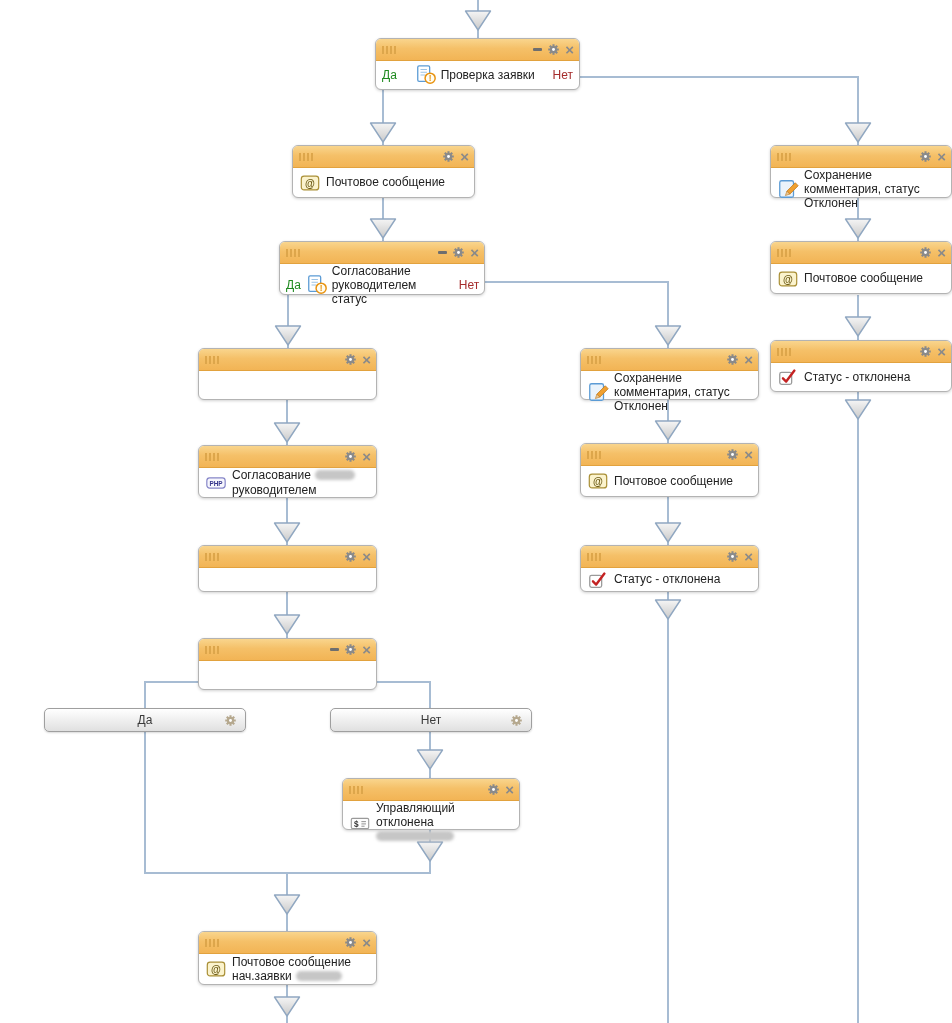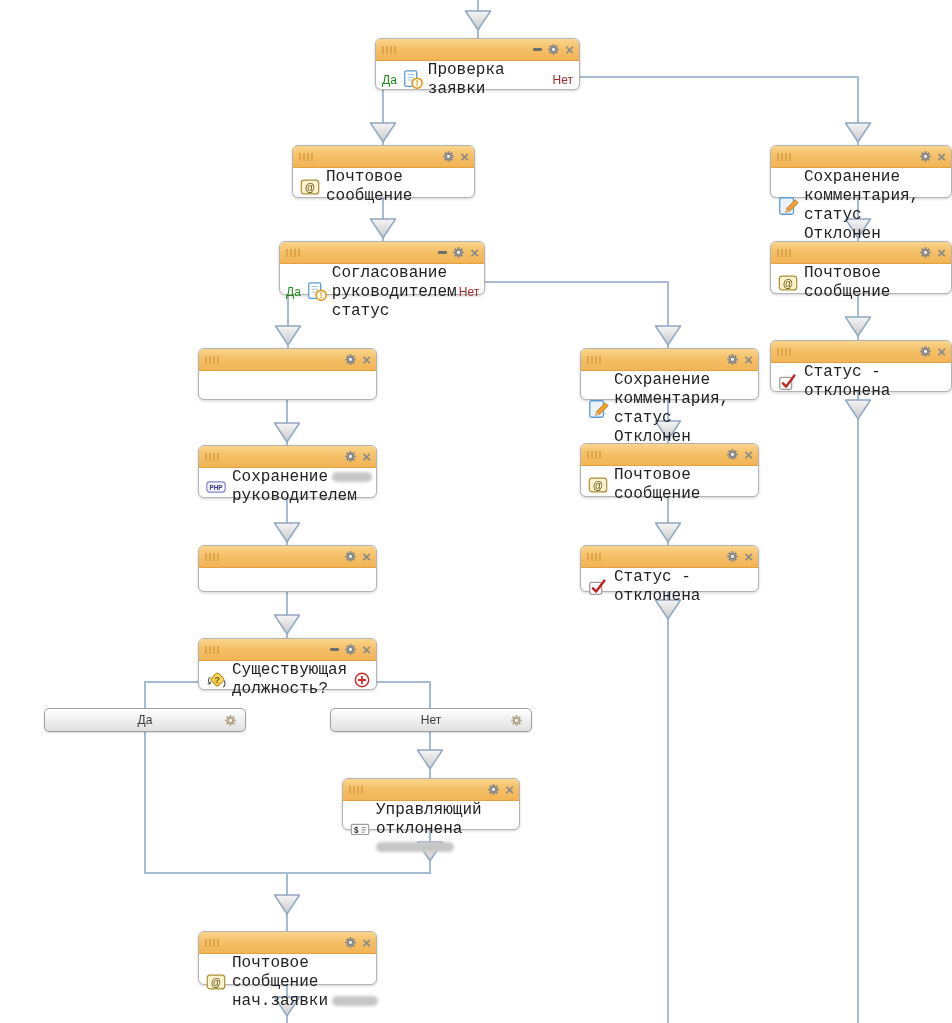--- a/index.html
+++ b/index.html
@@ -15,21 +15,21 @@
   .titlebar{height:21px;flex:0 0 21px;border-radius:5px 5px 0 0;
         background:linear-gradient(180deg,#f9d58d 0%,#f5c068 45%,#f2b455 100%);
         border-bottom:1px solid #e2a23e;display:flex;align-items:center;padding:0 6px;position:relative;}
   .grip{width:15px;height:8px;background:repeating-linear-gradient(90deg,#dda64b 0 2px,rgba(0,0,0,0) 2px 4px);}
   .tb-controls{position:absolute;right:5px;top:0;height:21px;display:flex;align-items:center;gap:5px;}
   .min-btn{width:9px;height:3px;background:#6e6e6e;border-radius:1px;cursor:pointer;}
   .gear{width:13px;height:13px;color:#8a8a8a;cursor:pointer;}
   .close-btn{color:#8a8a8a;font-weight:bold;font-size:15px;line-height:13px;cursor:pointer;}
   .nbody{flex:1;display:flex;align-items:center;padding:0 6px;gap:5px;}
   .nicon{width:22px;height:22px;flex:0 0 22px;}
-  .ntitle{font-size:16px;color:#222;line-height:1.18;font-family:Liberation Mono, monospace;}
+  .ntitle{font-size:12px;color:#222;line-height:1.18;}
   .tline{display:flex;align-items:center;}
   .yes{color:#1f8a1f;font-size:12px;flex:0 0 auto;}
   .no{color:#a52c2c;font-size:12px;flex:0 0 auto;}
   .cgroup{flex:1;display:flex;align-items:center;justify-content:center;gap:4px;}
   .redact{display:inline-block;height:10px;background:#c6c6c6;border-radius:5px;
           filter:blur(1.5px);margin-left:4px;}
   .plus{width:16px;height:16px;flex:0 0 16px;cursor:pointer;margin-left:auto;}
   
   .pill{position:absolute;height:24px;border:1px solid #9f9f9f;border-radius:5px;
         background:linear-gradient(180deg,#ffffff,#eeeeee 55%,#e0e0e0);
@@ -353,21 +353,21 @@
           </svg>
         <span class="close-btn">×</span>
       </span>
     </div>
     <div class="nbody">
       <svg class="nicon">
           <use href="#sym-php"></use>
         </svg>
       <div class="ntitle">
         <div class="tline">
-          <span>Сохранение</span>
+          <span>Согласование</span>
           <span class="redact" style="width:40px"></span>
         </div>
         <div>руководителем</div>
       </div>
     </div>
   </div>
 
   <div class="node" style="left:580px;top:443px;width:179px;height:54px">
     <div class="titlebar">
       <span class="grip"></span>
@@ -419,29 +419,20 @@
   <div class="node" style="left:198px;top:638px;width:179px;height:52px">
     <div class="titlebar">
       <span class="grip"></span>
       <span class="tb-controls">
         <span class="min-btn"></span>
         <svg class="gear">
             <use href="#sym-gear"></use>
           </svg>
         <span class="close-btn">×</span>
       </span>
-    </div>
-    <div class="nbody">
-      <svg class="nicon">
-          <use href="#sym-condition"></use>
-        </svg>
-      <span class="ntitle" style="width:100px">Существующая должность?</span>
-      <svg class="plus">
-          <use href="#sym-plus"></use>
-        </svg>
     </div>
   </div>
 
   <div class="pill" style="left:44px;top:708px;width:202px">
     <span class="pill-label">Да</span>
     <svg class="pill-gear">
         <use href="#sym-gear"></use>
       </svg>
   </div>
 

